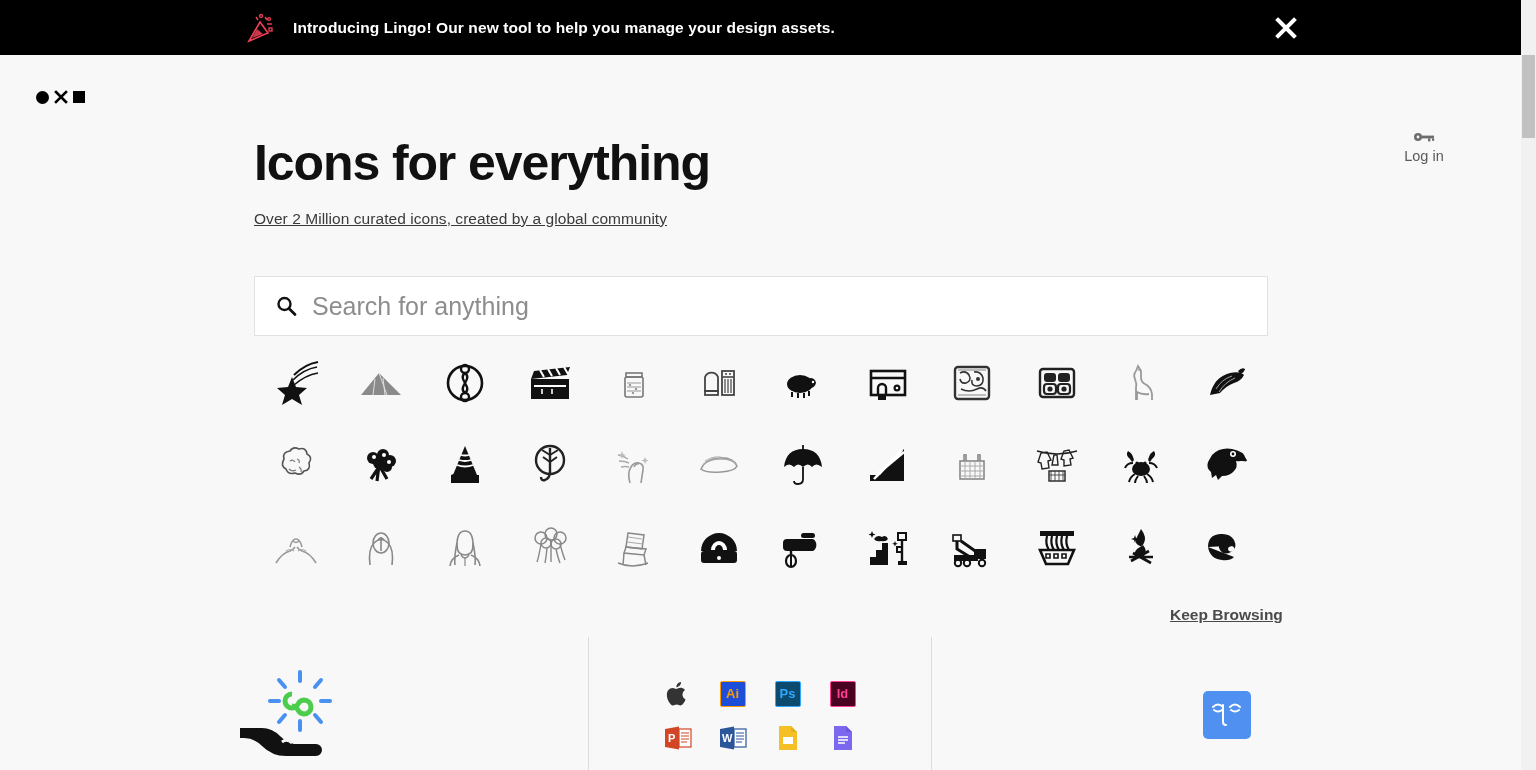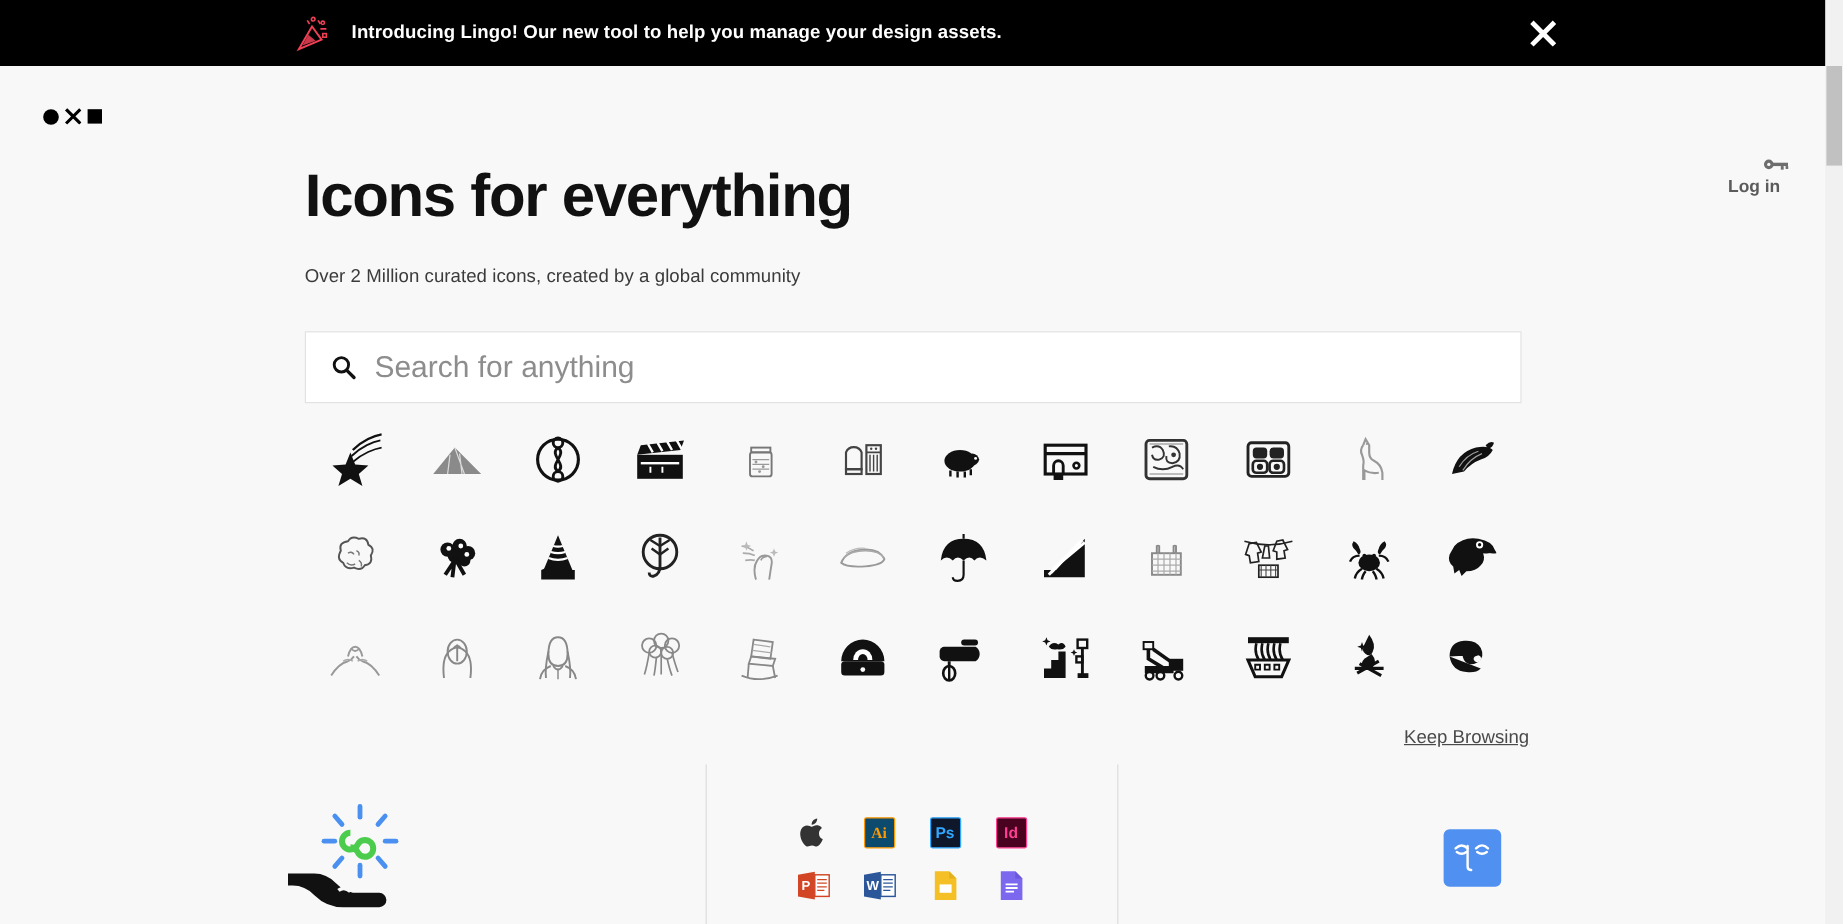--- a/index.html
+++ b/index.html
@@ -38,34 +38,34 @@
     position: absolute; top: 55px; left: 0; width: 1521px; height: 90px;
   }
   .logo {
     position: absolute; left: 36px; top: 35px;
     display: flex; align-items: center; gap: 5px;
   }
   .logo-dot { width: 13px; height: 13px; border-radius: 50%; background: #000; }
   .logo-sq  { width: 12px; height: 12px; background: #000; }
   .logo-x   { width: 14px; height: 14px; }
   .login {
-    position: absolute; left: 1440px; top: 73px;
-    width: 80px; text-align: left; cursor: pointer; font-weight: bold;
+    position: absolute; left: 1384px; top: 73px;
+    width: 80px; text-align: center; cursor: pointer;
   }
   .login-icon { height: 18px; display: flex; justify-content: center; align-items: center; }
   .login-label { font-size: 14.5px; color: #5b5b5b; margin-top: 2px; }
 
   
   .hero { position: absolute; left: 254px; top: 137px; }
   .hero h1 {
     font-size: 50px; font-weight: bold; color: #111;
     letter-spacing: -1.1px; line-height: 1.05;
   }
   .hero p {
-    font-size: 15.5px; color: #3b3b3b; margin-top: 32px; letter-spacing: .05px;
+    font-size: 15.5px; color: #3b3b3b; margin-top: 20px; letter-spacing: .05px; text-decoration: underline;
   }
 
   
   .search-box {
     position: absolute; left: 254px; top: 276px;
     width: 1014px; height: 60px;
     background: #fff; border: 1px solid #e2e2e2;
     display: flex; align-items: center;
   }
   .search-icon { margin-left: 20px; width: 22px; height: 22px; flex: 0 0 22px; }
@@ -86,21 +86,21 @@
   }
   .icon-cell {
     height: 66px; display: flex; align-items: center; justify-content: center;
     cursor: pointer;
   }
   .icon-cell svg { width: 48px; height: 48px; display: block; }
 
   .keep-browsing {
     position: absolute; left: 1170px; top: 606px;
     font-size: 15.5px; color: #4a4a4a;
-    text-decoration: underline; cursor: pointer;
+    text-decoration: underline; cursor: pointer; font-weight: bold;
   }
 
   
   .panels {
     position: absolute; left: 0; top: 637px; width: 1521px; height: 133px;
     display: flex;
   }
   .panel { position: relative; display: flex; align-items: center; justify-content: center; }
   .panel-1 { width: 588px; }
   .panel-2 { width: 344px; border-left: 1px solid #dcdcdc; border-right: 1px solid #dcdcdc; }
@@ -552,24 +552,24 @@
 
     <div class="panel panel-2">
       <div class="app-grid">
         <div class="app-cell">
           <svg width="26" height="28" viewBox="0 0 26 28" xmlns="http://www.w3.org/2000/svg">
             <path d="M17.5 14.6c0-3 2.4-4.4 2.5-4.5-1.4-2-3.5-2.3-4.2-2.3-1.8-.2-3.5 1.1-4.4 1.1-.9 0-2.3-1-3.8-1-2 0-3.8 1.1-4.8 2.9-2 3.5-.5 8.8 1.5 11.7 1 1.4 2.1 3 3.6 2.9 1.5-.1 2-.9 3.8-.9s2.2.9 3.8.9c1.6 0 2.6-1.4 3.5-2.8 1.1-1.6 1.6-3.2 1.6-3.3-.1 0-3.1-1.2-3.1-4.7z" fill="#333"></path>
             <path d="M14.8 5.6c.8-1 1.3-2.3 1.2-3.6-1.2.1-2.6.8-3.4 1.7-.7.8-1.4 2.2-1.2 3.5 1.3.1 2.6-.7 3.4-1.6z" fill="#333"></path>
           </svg>
         </div>
         <div class="app-cell">
-          <div class="app-tile" style="background:#0c4a6e;color:#ff9a00;border:1.5px solid #ff9a00;font-family:Liberation Serif, serif;">Ai</div>
-        </div>
-        <div class="app-cell">
-          <div class="app-tile" style="background:#0f172a;color:#31a8ff;border:1.5px solid #31a8ff;">Ps</div>
+          <div class="app-tile" style="background:#1d4ed8;color:#ff9a00;border:1.5px solid #ff9a00;">Ai</div>
+        </div>
+        <div class="app-cell">
+          <div class="app-tile" style="background:#0c4a6e;color:#31a8ff;border:1.5px solid #31a8ff;">Ps</div>
         </div>
         <div class="app-cell">
           <div class="app-tile" style="background:#49021f;color:#ff3f93;border:1.5px solid #ff3f93;text-align:center;">Id</div>
         </div>
         <div class="app-cell">
           <svg width="30" height="28" viewBox="0 0 30 28" xmlns="http://www.w3.org/2000/svg">
             <path d="M2 5 L16 2.5 v23 L2 23 z" fill="#d24625"></path>
             <rect x="16" y="5" width="12" height="18" fill="#fff" stroke="#d24625" stroke-width="1.2"></rect>
             <path d="M18 9 h8 M18 12 h8 M18 15 h8 M18 18 h6" stroke="#d24625" stroke-width="1.1"></path>
             <text x="5" y="18" font-family="Liberation Sans, sans-serif" font-size="11" font-weight="bold" fill="#fff">P</text>

